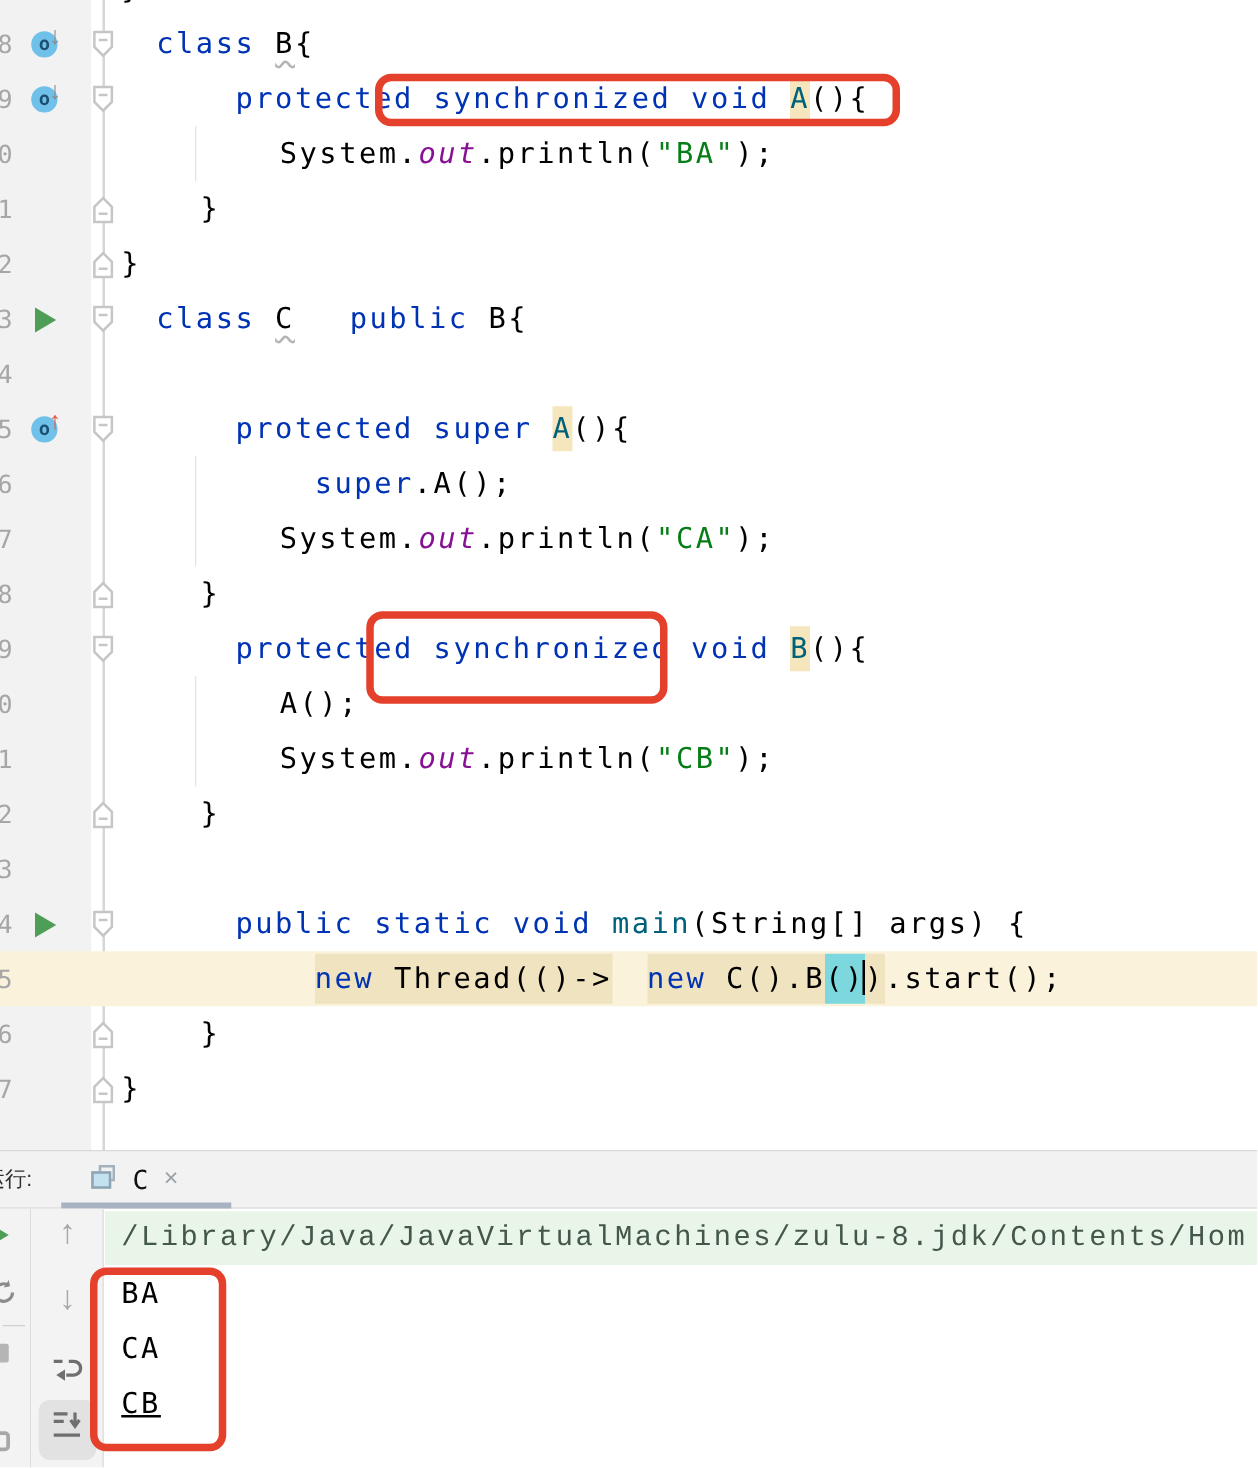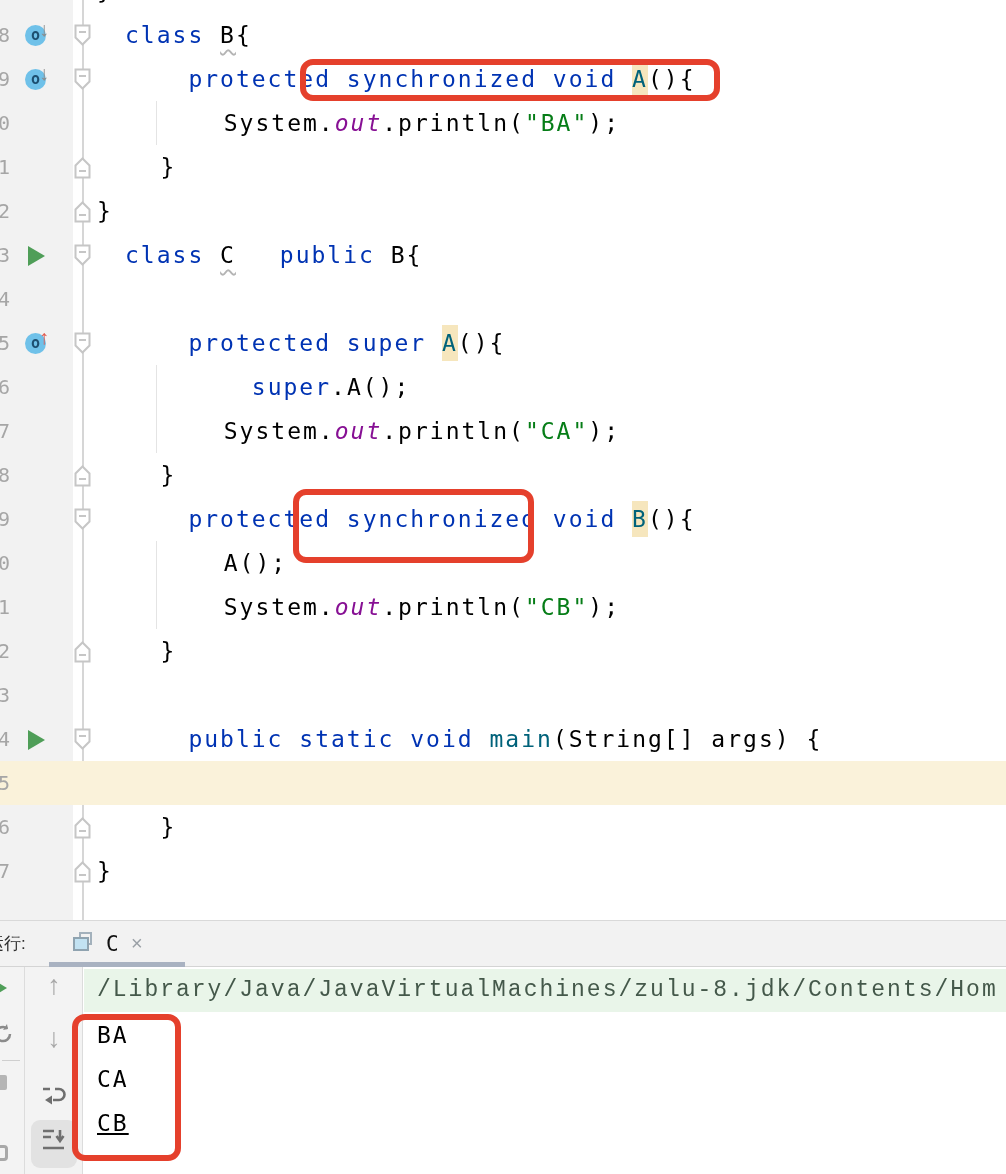--- a/index.html
+++ b/index.html
@@ -217,20 +217,21 @@
               <path d="M7 9 h7" stroke="#c6c6c6" stroke-width="2"></path>
             </svg></div>
           <div class="gico">
             <div class="tri"></div>
           </div>
           <div class="code"><span class="kw">    public static void </span><span class="decl">main</span><span class="">(String[] args) {</span></div>
         </div>
         <div class="row" style="top: 761px;">
           <div class="rowbg"></div>
           <div class="num">35</div>
+          <div class="code"><span class="">        </span><span class="kw bg-sel">new</span><span class="bg-sel"> Thread(()-&gt;</span><span class="kw bg-sel">new</span><span class="bg-sel"> C().B</span><span class="bg-cyan">()</span><span class="caret"></span><span class="bg-sel">)</span><span class="">.start();</span></div>
         </div>
         <div class="row" style="top: 805px;">
           <div class="num">36</div>
           <div class="foldm"><svg width="21" height="25" viewBox="0 0 21 25">
               <path d="M3.5 22.5 h14 v-12 l-7 -7 l-7 7 z" fill="#ffffff" stroke="#c6c6c6" stroke-width="2"></path>
               <path d="M7 16 h7" stroke="#c6c6c6" stroke-width="2"></path>
             </svg></div>
           <div class="code"><span class="">    }</span></div>
         </div>
         <div class="row" style="top: 849px;">

